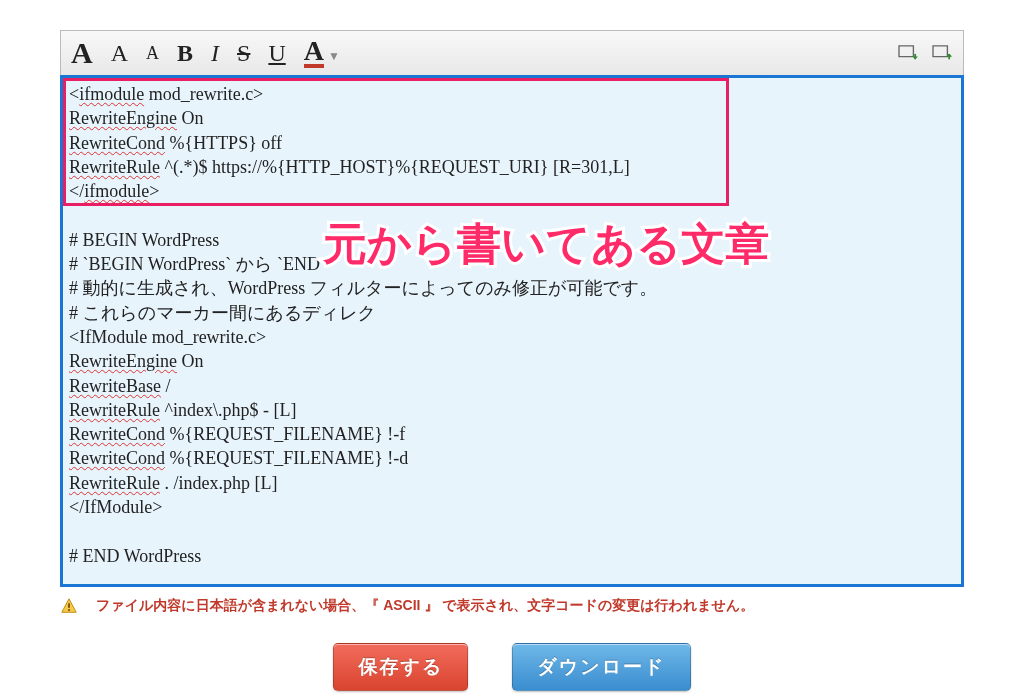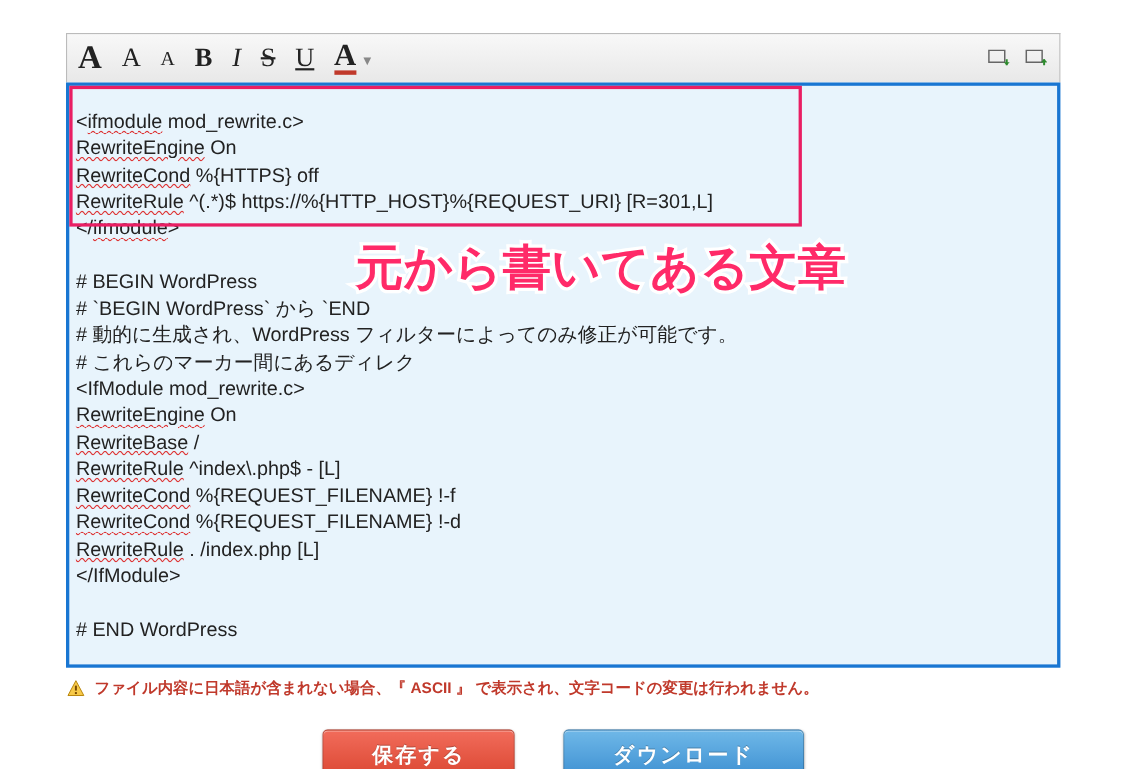--- a/index.html
+++ b/index.html
@@ -54,22 +54,22 @@
     .corner-icon svg { width: 100%; height: 100%; }
     .editor-wrap {
       position: relative;
       border: 3px solid #1976d2;
       background: #e8f4fc;
       padding: 0;
     }
     .editor {
       width: 100%;
       min-height: 506px;
-      padding: 20px 6px;
-      font-family: Liberation Sans, sans-serif;
+      padding: 4px 6px;
+      font-family: Liberation Serif, serif;
       font-size: 18px;
       color: #222;
       line-height: 1.35;
       white-space: pre-wrap;
       background: transparent;
       border: none;
       resize: none;
       outline: none;
     }
     .highlight-box {
@@ -94,37 +94,37 @@
       line-height: 1.55;
       z-index: 6;
       left: 260px;
       top: 132px;
       white-space: nowrap;
     }
     .warning-row {
       margin-top: 10px;
       display: flex;
       align-items: center;
-      gap: 8px;
+      gap: 18px;
       font-size: 14px;
       color: #c0392b;
       font-weight: bold;
     }
     .warn-icon {
       width: 18px;
       height: 18px;
     }
     .button-row {
       display: flex;
       justify-content: center;
       gap: 44px;
       margin-top: 28px;
     }
     .btn {
-      padding: 10px 44px;
+      padding: 10px 24px;
       font-size: 19px;
       font-weight: bold;
       color: #fff;
       border: 1px solid rgba(0,0,0,0.2);
       border-radius: 5px;
       cursor: pointer;
       letter-spacing: 2px;
       box-shadow: 0 1px 2px rgba(0,0,0,0.25), inset 0 1px 0 rgba(255,255,255,0.5);
       text-shadow: 0 -1px 0 rgba(0,0,0,0.25);
     }

